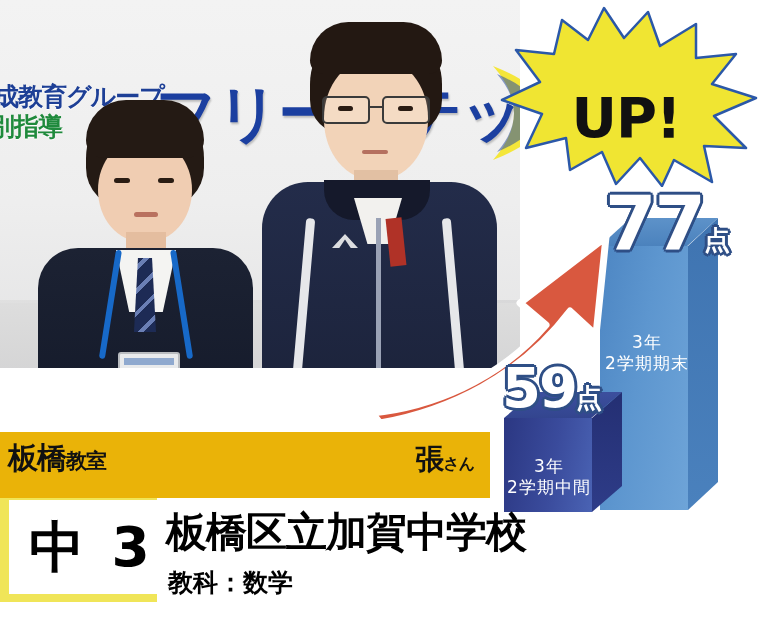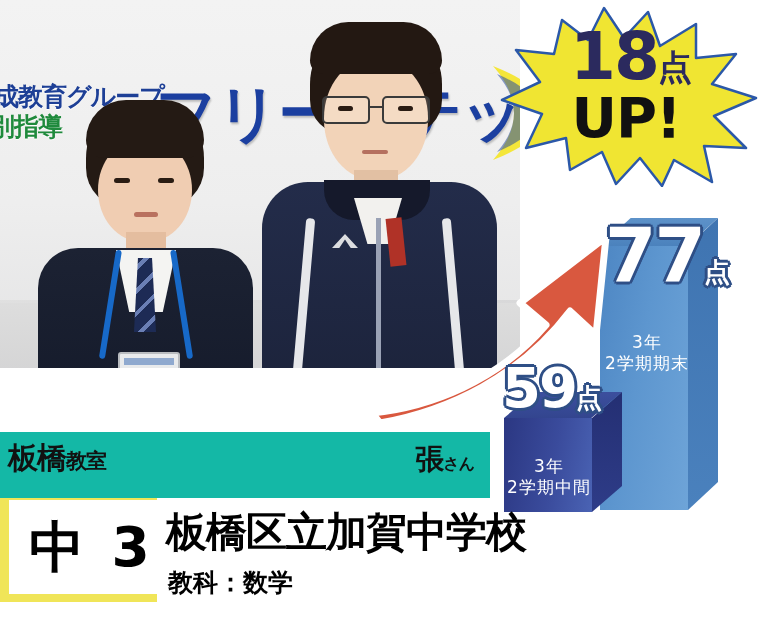--- a/index.html
+++ b/index.html
@@ -147,29 +147,29 @@
   .cap59{left:26px;top:276px;width:86px;}
 
   .score{position:absolute;font-weight:bold;color:#ffffff;line-height:1;
       letter-spacing:-2px;
       text-shadow:
         -2px -2px 0 #2f4f86, 2px -2px 0 #2f4f86,
         -2px  2px 0 #2f4f86, 2px  2px 0 #2f4f86,
          0   -3px 0 #2f4f86, 0    3px 0 #2f4f86,
         -3px  0   0 #2f4f86, 3px  0   0 #2f4f86;}
   .score .unit{font-size:26px;letter-spacing:0;}
-  .score77{left:125px;top:6px;font-size:74px;margin-top:32px;}
+  .score77{left:125px;top:6px;font-size:74px;}
   .score59{left:22px;top:180px;font-size:56px;}
 
   
   .arrow{position:absolute;left:370px;top:185px;width:270px;height:240px;}
 
   
   .band{position:absolute;left:0;top:432px;width:490px;height:66px;
-        background:#14b8a6;}
+        background:#eab308;}
   .band .room{position:absolute;left:8px;top:6px;font-weight:bold;color:#111;
         font-size:30px;letter-spacing:-1px;white-space:nowrap;}
   .band .room .sm{font-size:21px;}
   .band .name{position:absolute;right:16px;top:8px;font-weight:bold;color:#111;
         font-size:29px;letter-spacing:-1px;white-space:nowrap;}
   .band .name .sm{font-size:16px;}
 
   .gradeblock{position:absolute;left:0;top:498px;width:157px;height:104px;
         background:#f0e558;}
   .gradebox{position:absolute;left:9px;top:2px;width:165px;height:94px;
@@ -243,21 +243,20 @@
     <div class="zip"></div>
     <div class="handL"></div>
     <div class="handR"></div>
   </div>
 </div>
 
 <div class="burst">
   <svg viewBox="0 0 260 185">
     <polygon points="62,18 88,38 104,6 124,36 148,10 160,44 196,22 196,56 236,52 212,82 256,96 214,114 246,146 204,144 212,180 174,158 162,184 140,156 116,182 102,150 70,168 66,136 26,146 42,112 2,98 40,80 16,48 54,52" fill="#f0e532" stroke="#2b58a8" stroke-width="2.5" stroke-linejoin="round"></polygon>
   </svg>
-  <div class="burst-18"><span>18</span><span class="unit">点</span></div>
   <div class="burst-up">UP!</div>
 </div>
 
 <div class="chart">
 
   <div class="bar bar77">
     <div class="top"></div>
     <div class="side"></div>
     <div class="front"></div>
   </div>

